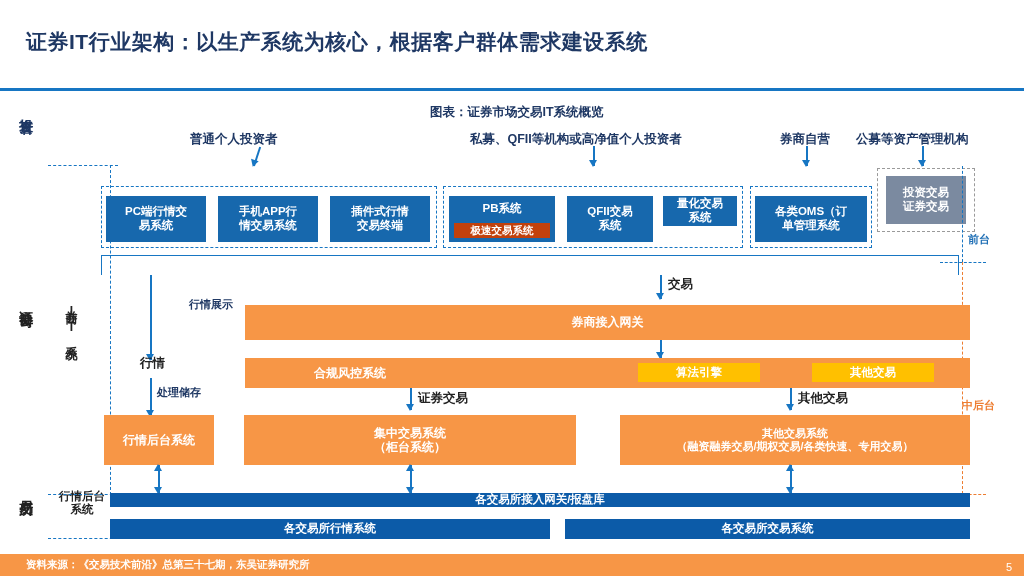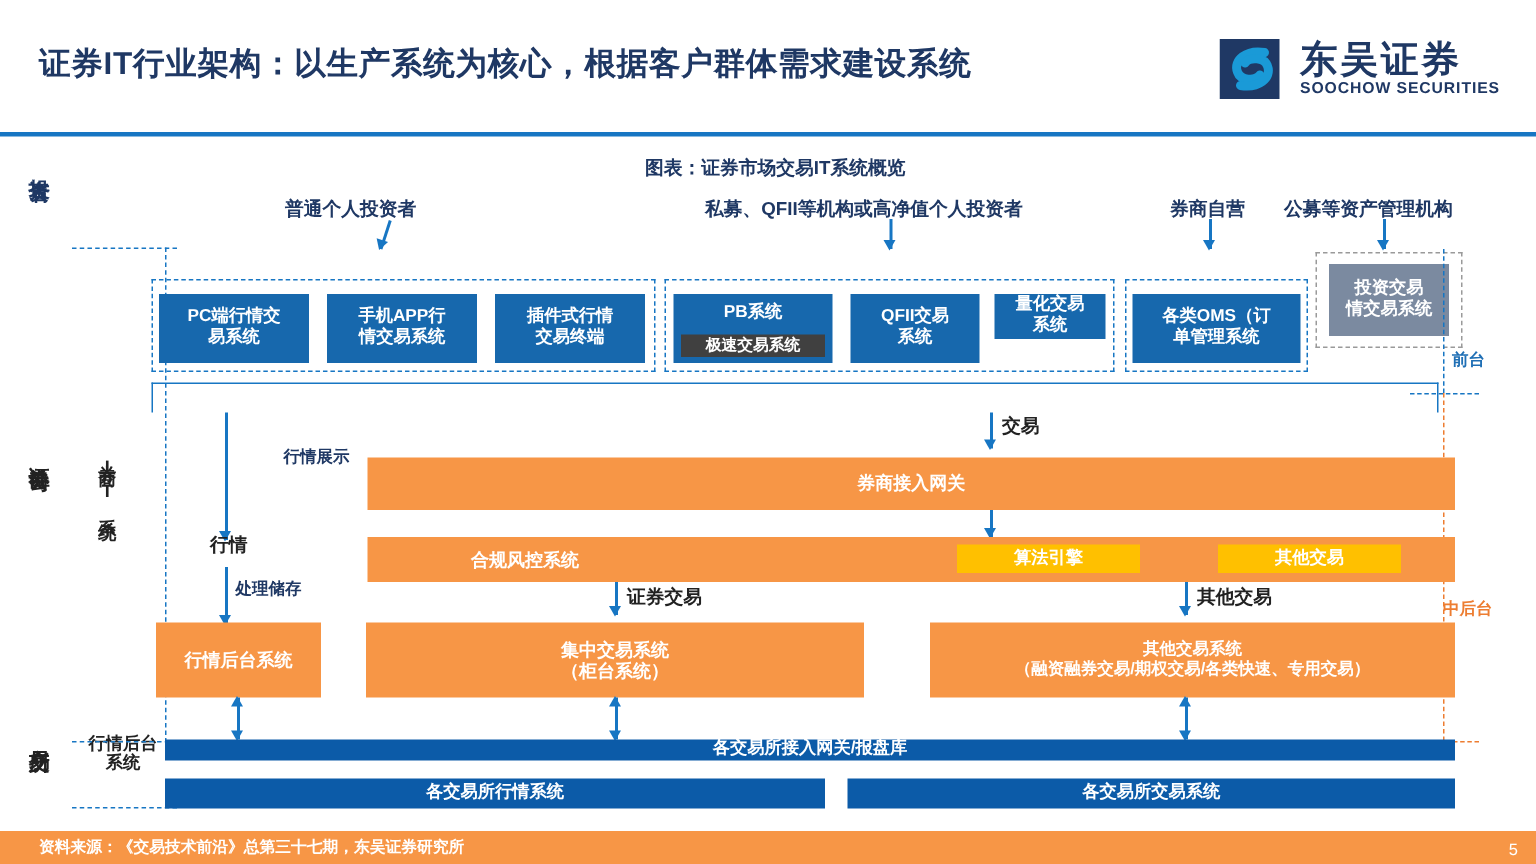--- a/index.html
+++ b/index.html
@@ -50,21 +50,21 @@
     text-align: center; line-height: 1.2; white-space: pre-line;
     font-weight: bold;
   }
   .blue-box { background:#1768ad; color:#ffffff; font-size: 11.5px; }
   .orange-box { background:#f79646; color:#ffffff; font-size: 12px; }
   .yellow-box { background:#ffc000; color:#ffffff; font-size: 11.5px; }
   .navy-box { background:#0c5ba8; color:#ffffff; font-size: 11.5px; }
   .gray-box { background:#7b8aa0; color:#ffffff; font-size: 11.5px; }
   .inner-lightblue {
     position:absolute; left:5px; right:5px; bottom:4px; height:15px;
-    background:#404040; color:#ffffff; font-size:10.5px; font-weight:bold;
+    background:#c2410c; color:#ffffff; font-size:10.5px; font-weight:bold;
     display:flex; align-items:center; justify-content:center;
   }
 
   
   .dash-group { position:absolute; border: 1.6px dashed #1776c3; }
   .dash-gray  { position:absolute; border: 1.4px dashed #9a9a9a; }
   .dash-v     { position:absolute; border-left: 1.6px dashed #1776c3; }
   .dash-v-orange { position:absolute; border-left: 1.6px dashed #ed7d31; }
   .dash-h     { position:absolute; border-top: 1.6px dashed #1776c3; }
   .dash-h-orange { position:absolute; border-top: 1.6px dashed #ed7d31; }
@@ -106,33 +106,20 @@
   }
 </style>
 </head>
 <body>
 
 <div id="slide">
 
   <div class="title">证券IT行业架构：以生产系统为核心，根据客户群体需求建设系统</div>
   <div class="hrule"></div>
 
-  <div class="logo-wrap">
-    <div class="logo-mark">
-      <svg width="44" height="44" viewBox="0 0 44 44">
-        <rect x="0" y="2" width="40" height="40" fill="#1f3864"></rect>
-        <path d="M30 11 C18 9, 9 16, 12 24 C14 30, 24 30, 27 26" stroke="#1a9ad7" stroke-width="6" fill="none" stroke-linecap="round"></path>
-        <path d="M14 33 C26 35, 35 28, 32 20 C30 14, 20 14, 17 18" stroke="#1a9ad7" stroke-width="6" fill="none" stroke-linecap="round"></path>
-      </svg>
-    </div>
-    <div>
-      <div class="logo-text-cn">东吴证券</div>
-      <div class="logo-text-en">SOOCHOW SECURITIES</div>
-    </div>
-  </div>
 
   <div class="caption">图表：证券市场交易IT系统概览</div>
 
   <div class="vlabel" style="left:18px; top:108px; font-size:14px;">投资者</div>
   <div class="vlabel dark" style="left:18px; top:300px; font-size:14px;">证券公司</div>
   <div class="vlabel dark" style="left:18px; top:488px; font-size:14px;">交易所</div>
 
   <div class="vlabel dark" style="left:64px; top:300px; font-size:12px; letter-spacing:2px;">券商IT系统</div>
   <div class="hlabel-small" style="left:56px; top:490px; width:52px;">行情后台系统</div>
 
@@ -168,21 +155,21 @@
 系统</div>
   <div class="box blue-box" style="left:663px; top:196px; width:74px; height:30px;">量化交易
 系统</div>
 
   <div class="dash-group" style="left:750px; top:186px; width:122px; height:62px;"></div>
   <div class="box blue-box" style="left:755px; top:196px; width:112px; height:46px;">各类OMS（订
 单管理系统</div>
 
   <div class="dash-gray" style="left:877px; top:168px; width:98px; height:64px;"></div>
   <div class="box gray-box" style="left:886px; top:176px; width:80px; height:48px;">投资交易
-情交易系统</div>
+证券交易</div>
 
   <div class="dash-v" style="left:962px; top:166px; height:96px;"></div>
   <div class="dash-h" style="left:940px; top:262px; width:46px;"></div>
   <div class="side-label blue" style="left:968px; top:232px;">前台</div>
 
   <div class="dash-v-orange" style="left:962px; top:262px; height:232px;"></div>
   <div class="dash-h-orange" style="left:940px; top:494px; width:46px;"></div>
   <div class="side-label orange" style="left:962px; top:398px;">中后台</div>
 
   <div class="solidframe" style="left:101px; top:255px; width:858px; height:20px; border-bottom:none;"></div>

